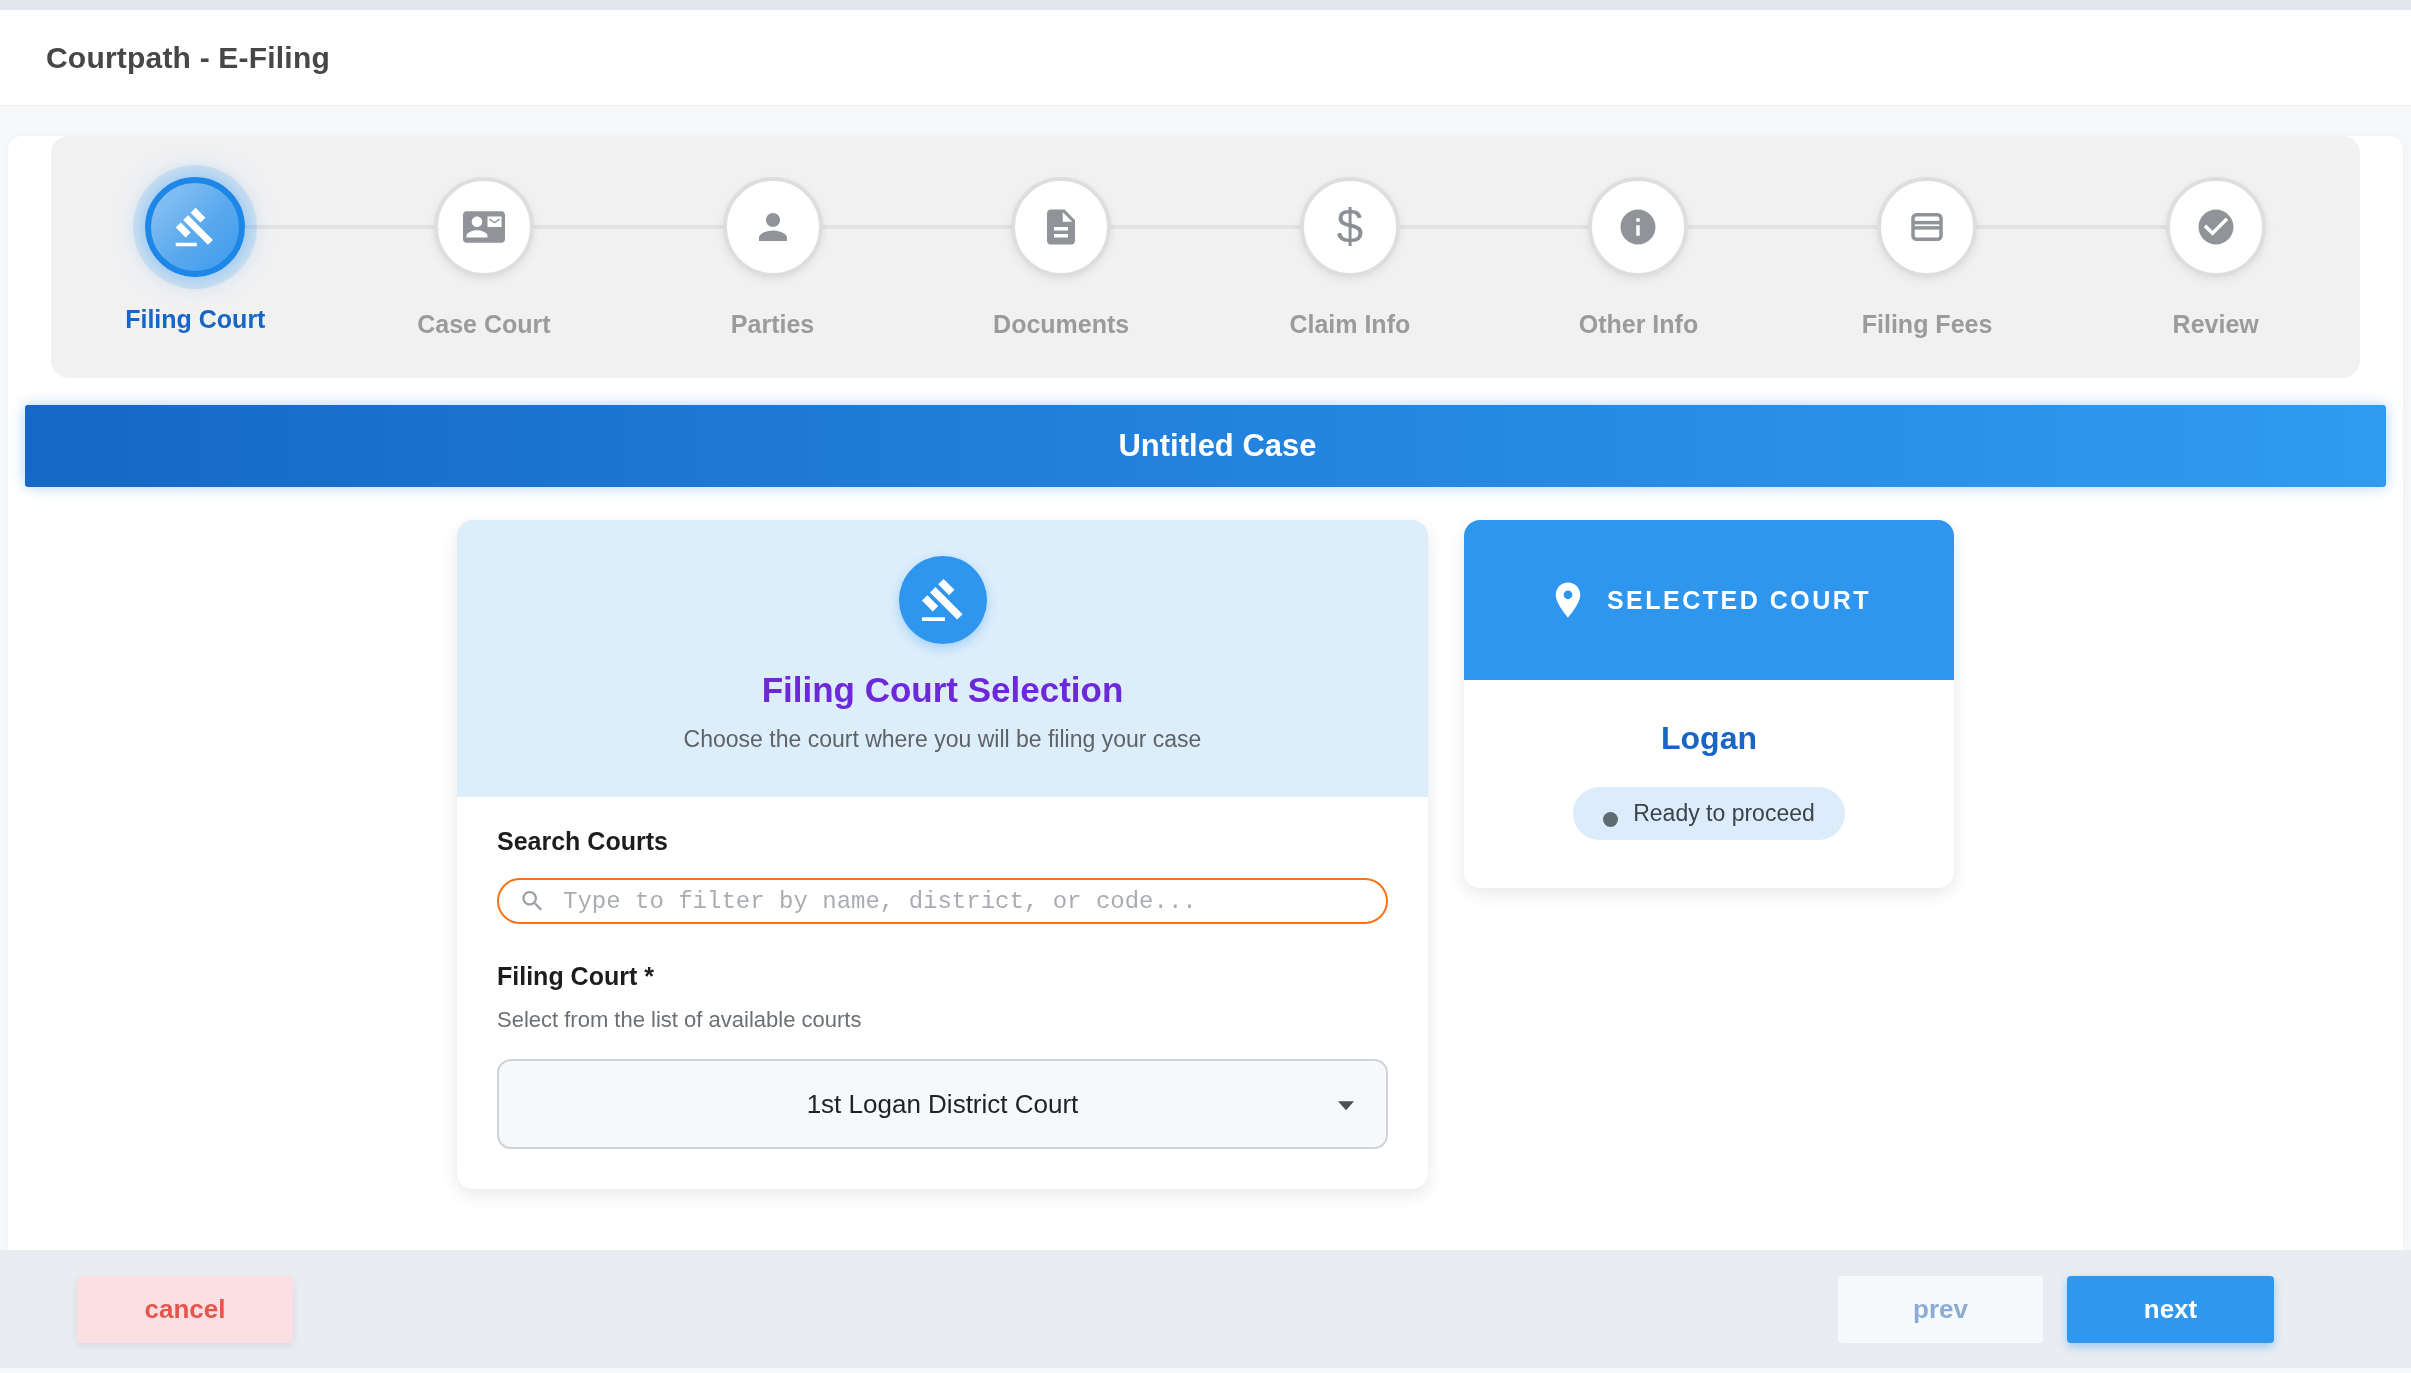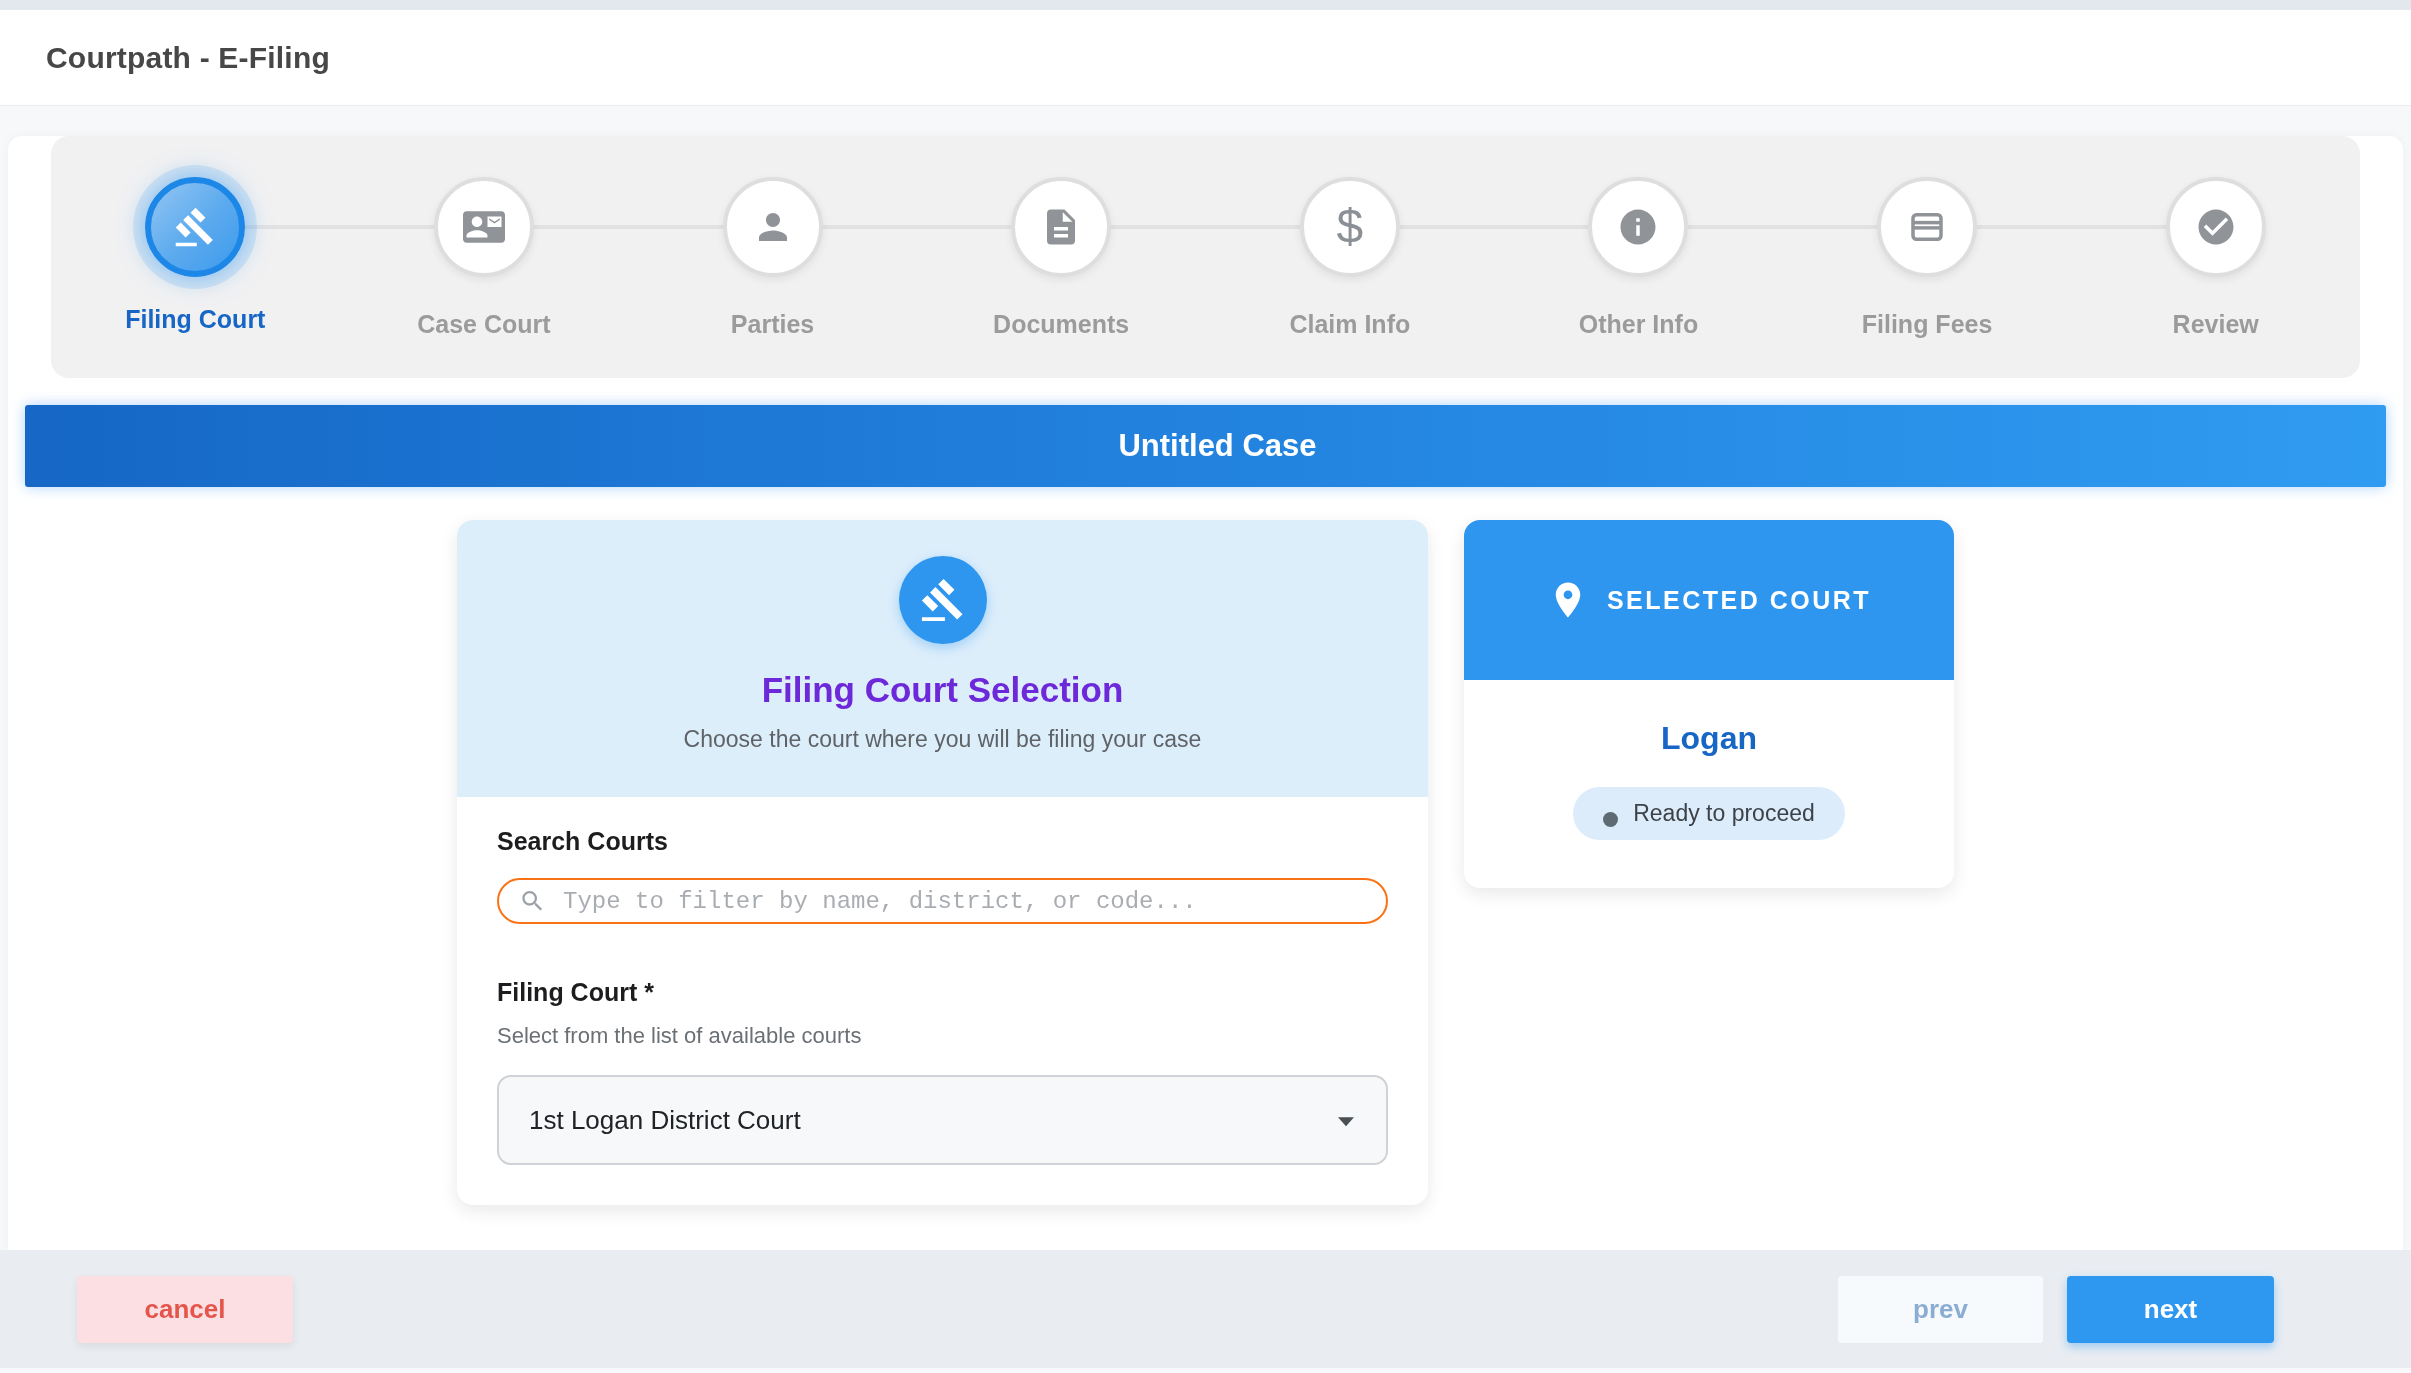--- a/index.html
+++ b/index.html
@@ -107,27 +107,27 @@
     width: 27px; height: 27px; fill: #9aa0a6;
   }
   .search-input {
     width: 100%; height: 46px; border-radius: 23px;
     border: 2px solid #f97316; background: #ffffff;
     padding: 0 20px 0 64px; font-size: 24px; color: #333;
     font-family: Liberation Mono, monospace;
     outline: none;
   }
   .search-input::placeholder { color: #a9adb2; }
-  .mt-38 { margin-top: 54px; }
+  .mt-38 { margin-top: 38px; }
   .field-hint { margin-top: 16px; font-size: 22px; color: #6b7075; }
   .select-box {
     margin-top: 26px; height: 90px; border-radius: 14px;
     border: 2px solid #cfd2d6; background: #f7f8f9;
     display: flex; align-items: center; padding: 0 30px;
-    font-size: 26px; color: #202326; position: relative; cursor: pointer;
+    font-size: 26px; color: #202326; position: relative; cursor: pointer; justify-content: center;
   }
   .select-caret {
     position: absolute; right: 32px; top: 50%; transform: translateY(-30%);
     width: 0; height: 0;
     border-left: 8px solid transparent; border-right: 8px solid transparent;
     border-top: 9px solid #4a4f54;
   }
 
   .side-card {
     width: 490px; background: #ffffff; border-radius: 16px;

